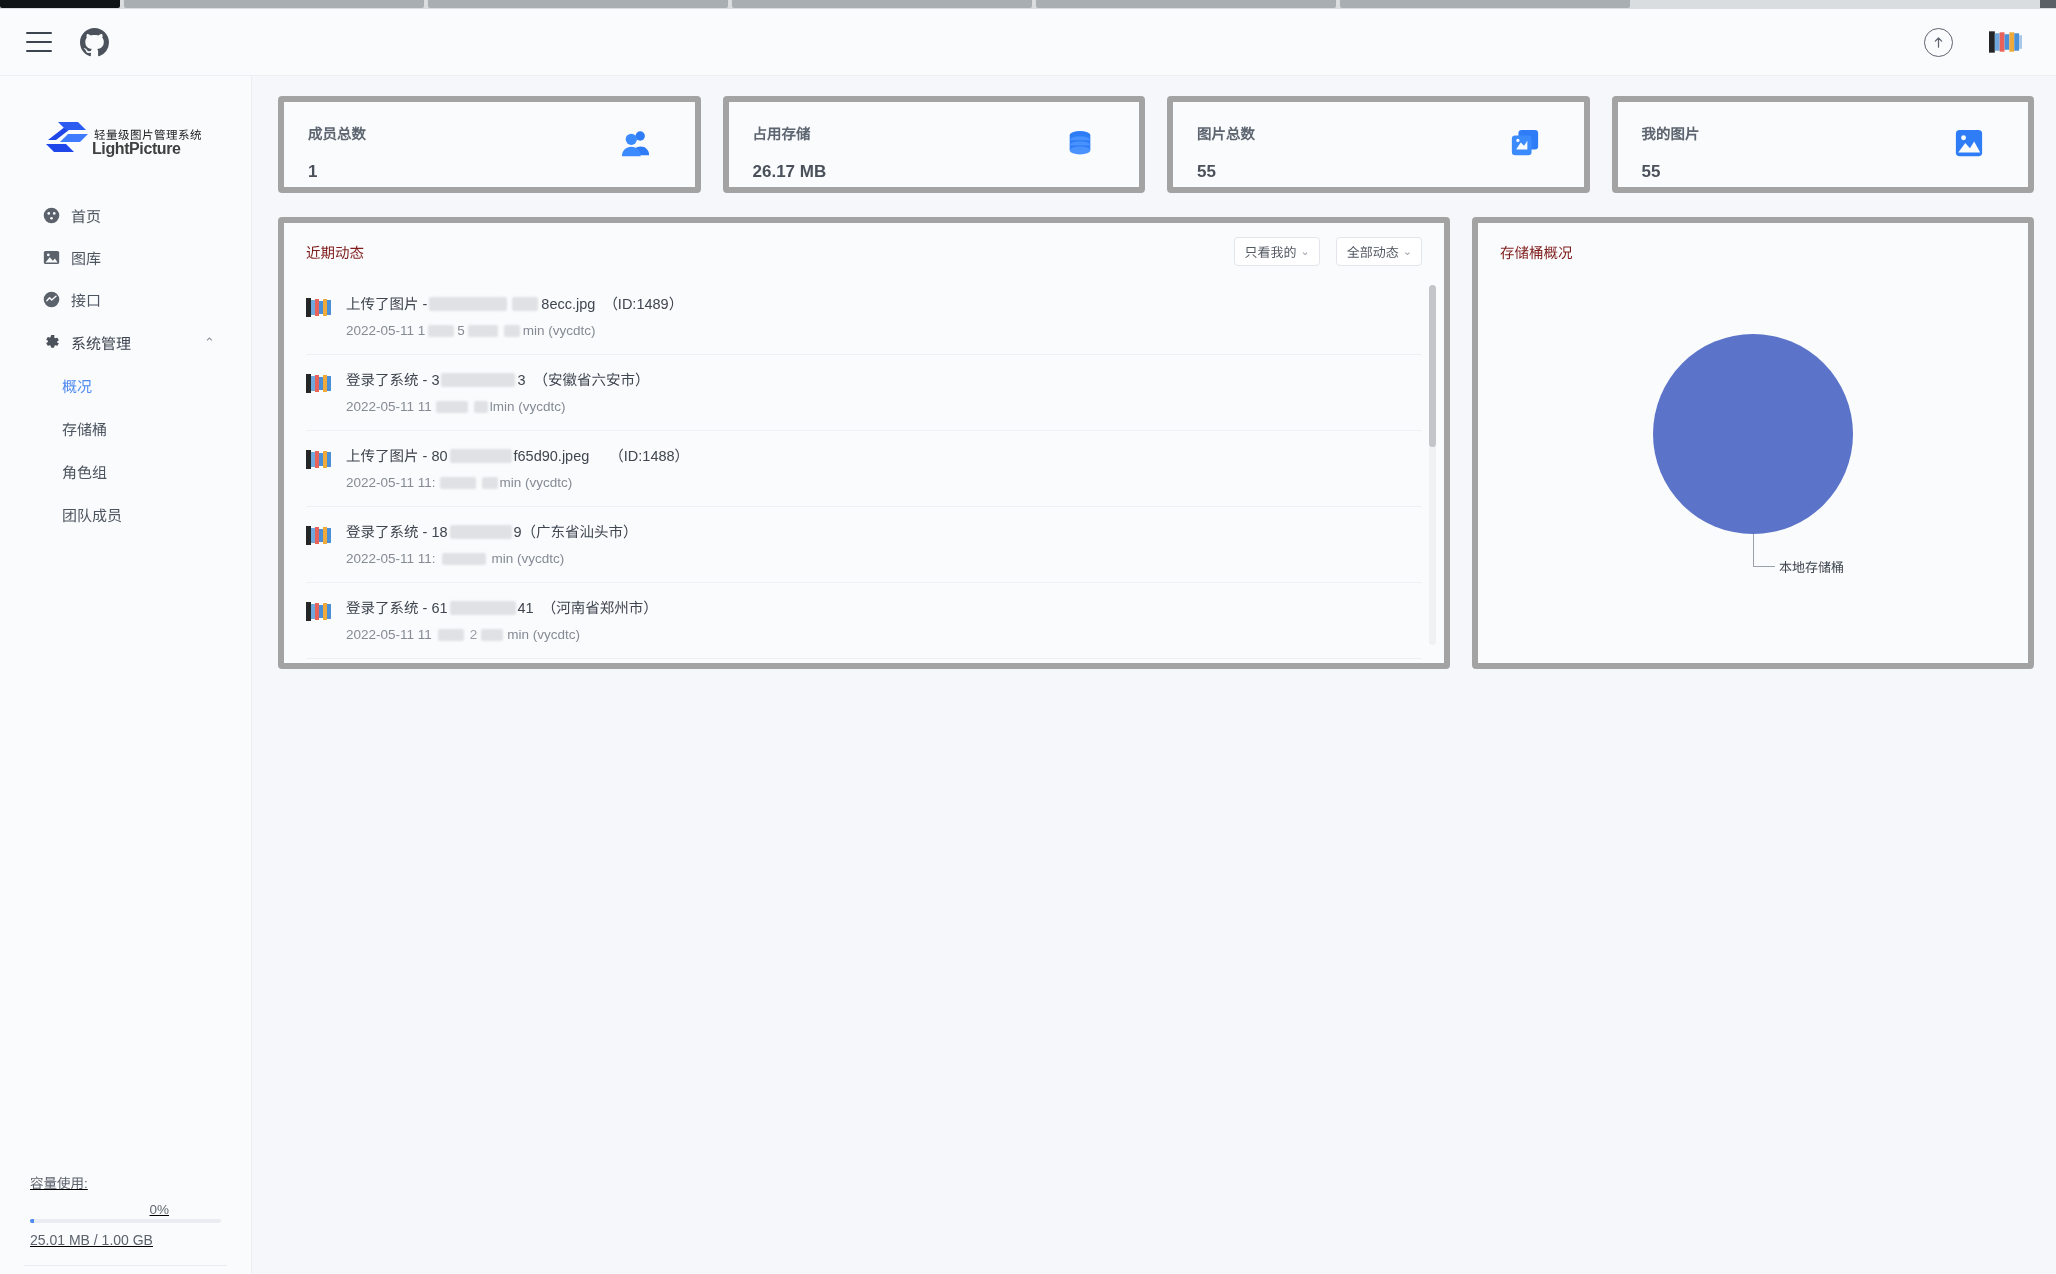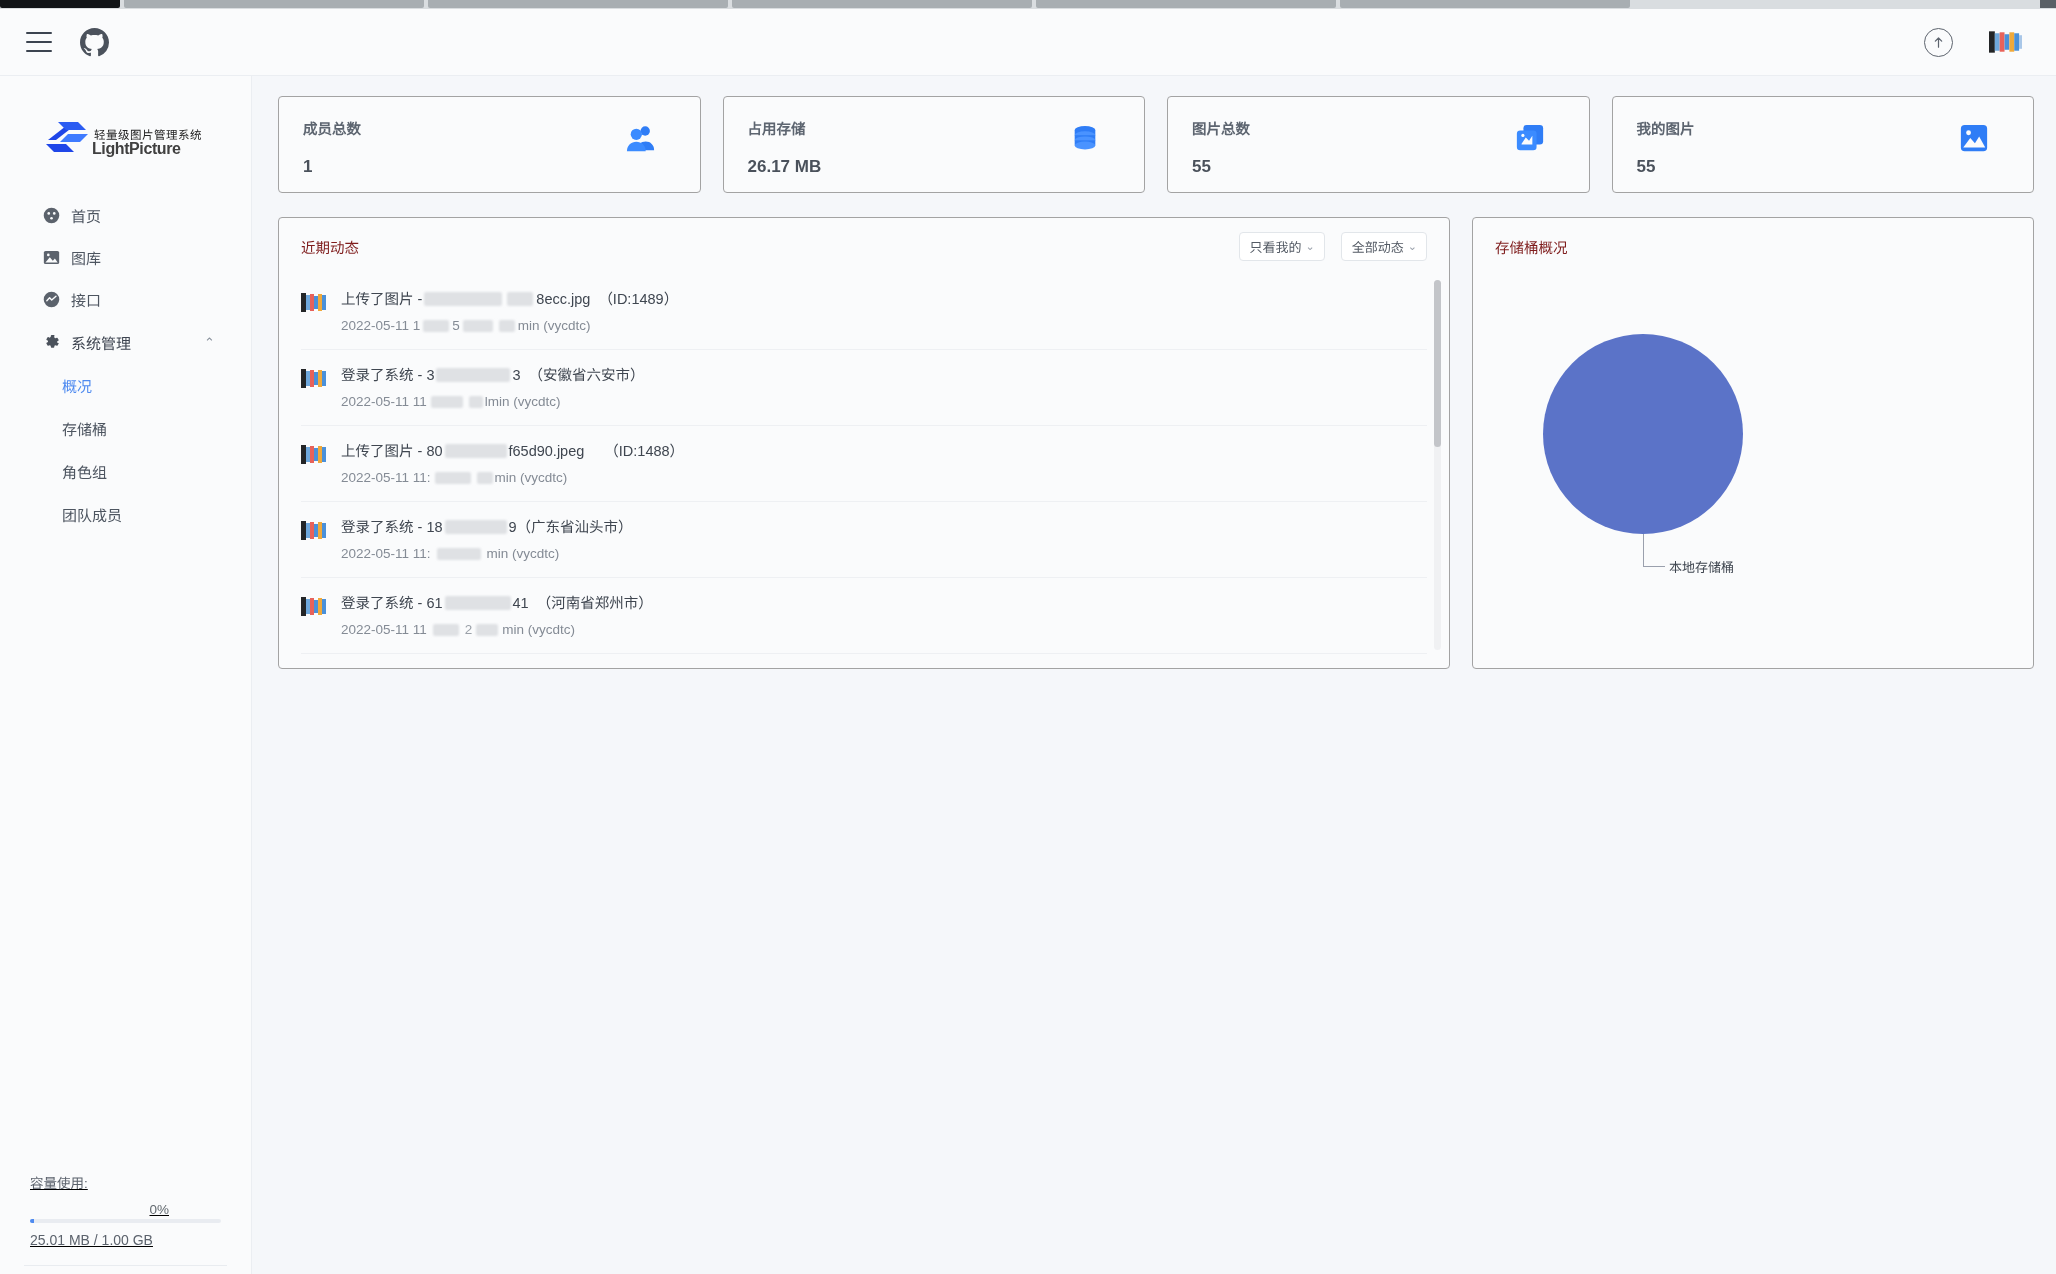--- a/index.html
+++ b/index.html
@@ -58,21 +58,21 @@
   .capacity-title { font-size: 13.5px; color: #5b626c; margin-bottom: 10px; }
   .capacity-pct { font-size: 13.5px; color: #62696f; text-align: right; padding-right: 52px; }
   .capacity-bar { height: 4px; background: #e9ecf1; border-radius: 2px; margin: 2px 0 9px 0; overflow: hidden; }
   .capacity-bar i { display: block; height: 100%; width: 2%; background: #4f8bf0; }
   .capacity-amount { font-size: 14px; color: #5b626c; }
   .sidebar-bottom-rule { position: absolute; left: 24px; right: 24px; bottom: 8px; height: 1px; background: #e9ecf0; }
 
   
   #main { position: absolute; top: 67px; left: 252px; width: 1804px; height: 1198px; padding: 20px 22px 0 26px; }
 
-  .card { background: #fafbfc; border: 1px solid #a3a3a3; border-radius: 4px; }
+  .card { background: #fafbfc; border: 6px solid #a3a3a3; border-radius: 4px; }
 
   
   .stats-row { display: flex; gap: 22px; }
   .stat-card { flex: 1; height: 97px; position: relative; padding: 20px 24px 0 24px; }
   .stat-label { font-size: 14.5px; color: #5d6570; font-weight: bold; }
   .stat-value { font-size: 17px; color: #4a515b; font-weight: bold; margin-top: 19px; }
   .stat-icon { position: absolute; right: 44px; top: 26px; width: 30px; height: 30px; }
 
   
   .panels-row { display: flex; gap: 22px; margin-top: 24px; }
@@ -95,21 +95,21 @@
   .act-avatar { width: 26px; height: 21px; margin-top: 4px; flex: none; }
   .act-body { flex: 1; min-width: 0; }
   .act-line1 { font-size: 14.5px; color: #3f4650; line-height: 22px; display: flex; align-items: center; flex-wrap: wrap; }
   .act-line2 { font-size: 13.5px; color: #848b95; line-height: 21px; margin-top: 5px; display: flex; align-items: center; }
   .redact { display: inline-block; background: #dfe1e4; border-radius: 2px; vertical-align: middle; filter: blur(1.2px); }
 
   .act-scroll { position: absolute; right: 8px; top: 62px; bottom: 18px; width: 7px; background: #f0f1f3; border-radius: 4px; }
   .act-scroll .thumb { position: absolute; top: 0; left: 0; width: 7px; height: 45%; background: #c3c5c9; border-radius: 4px; }
 
   
-  .pie-wrap { position: absolute; inset: 56px 0 0 0; display: flex; align-items: center; }
+  .pie-wrap { position: absolute; inset: 56px 0 0 0; display: flex; align-items: center; justify-content: center; }
   .pie-stage { position: relative; width: 340px; height: 330px; }
   .pie-circle { position: absolute; left: 50%; top: 28px; transform: translateX(-50%); width: 200px; height: 200px; border-radius: 50%; }
   .pie-leader { position: absolute; left: 50%; top: 228px; width: 1px; height: 32px; background: #9aa0ad; }
   .pie-leader-h { position: absolute; left: 50%; top: 260px; width: 22px; height: 1px; background: #9aa0ad; }
   .pie-label { position: absolute; left: calc(50% + 26px); top: 251px; font-size: 13px; color: #3f4650; white-space: nowrap; }
 </style>
 </head>
 <body>
 
 <div id="browser-chrome">

